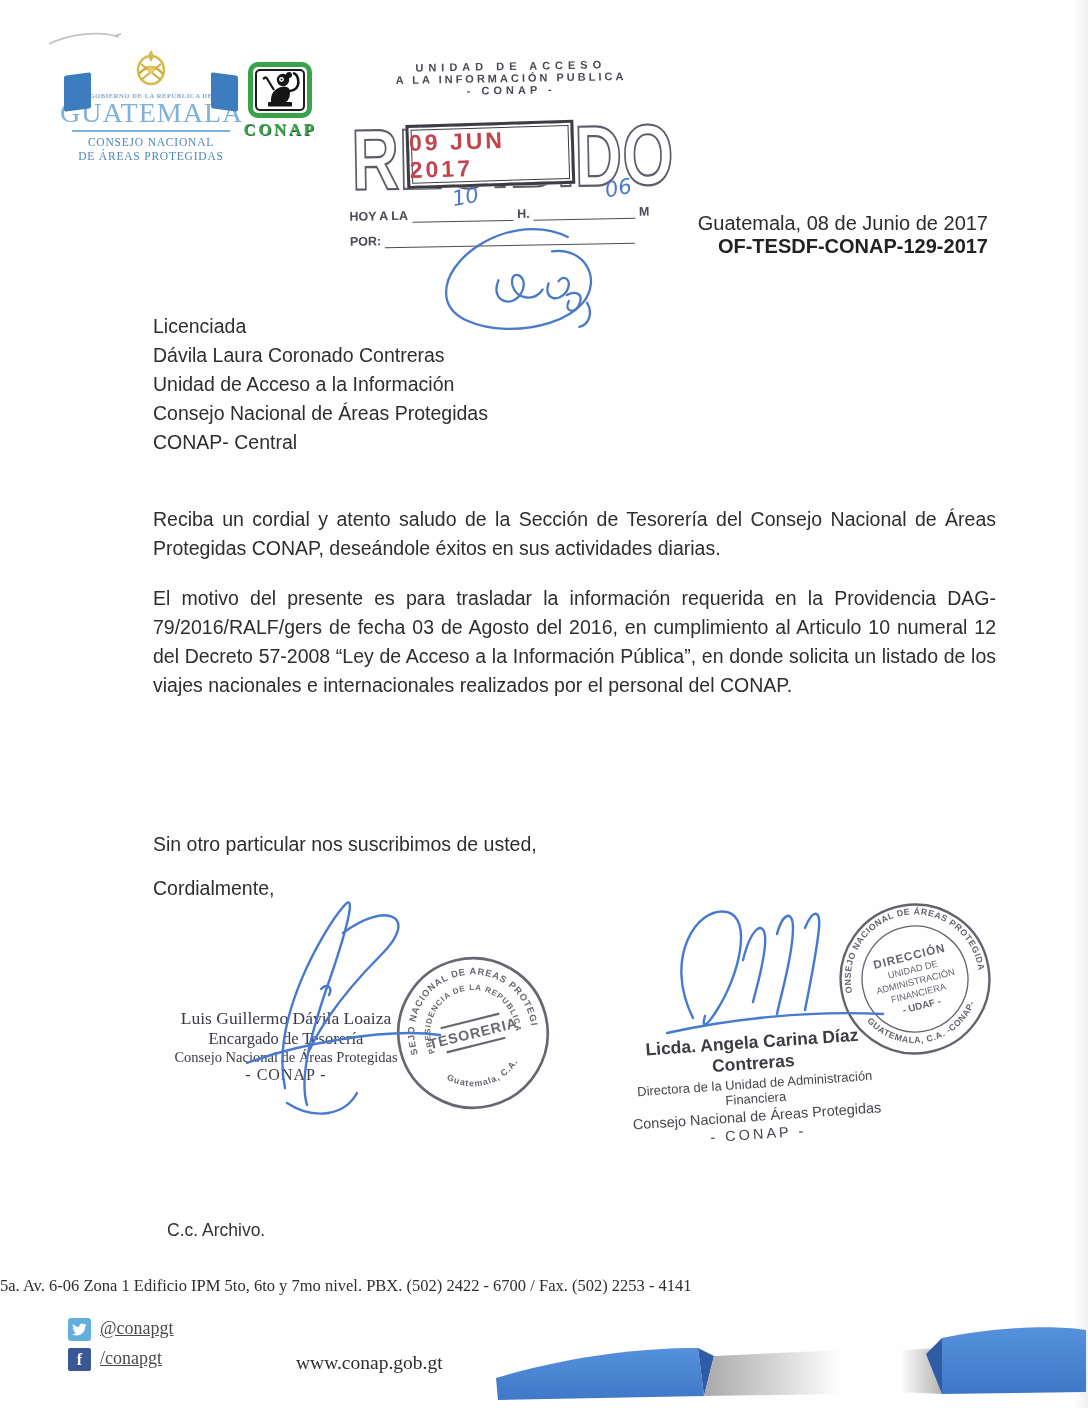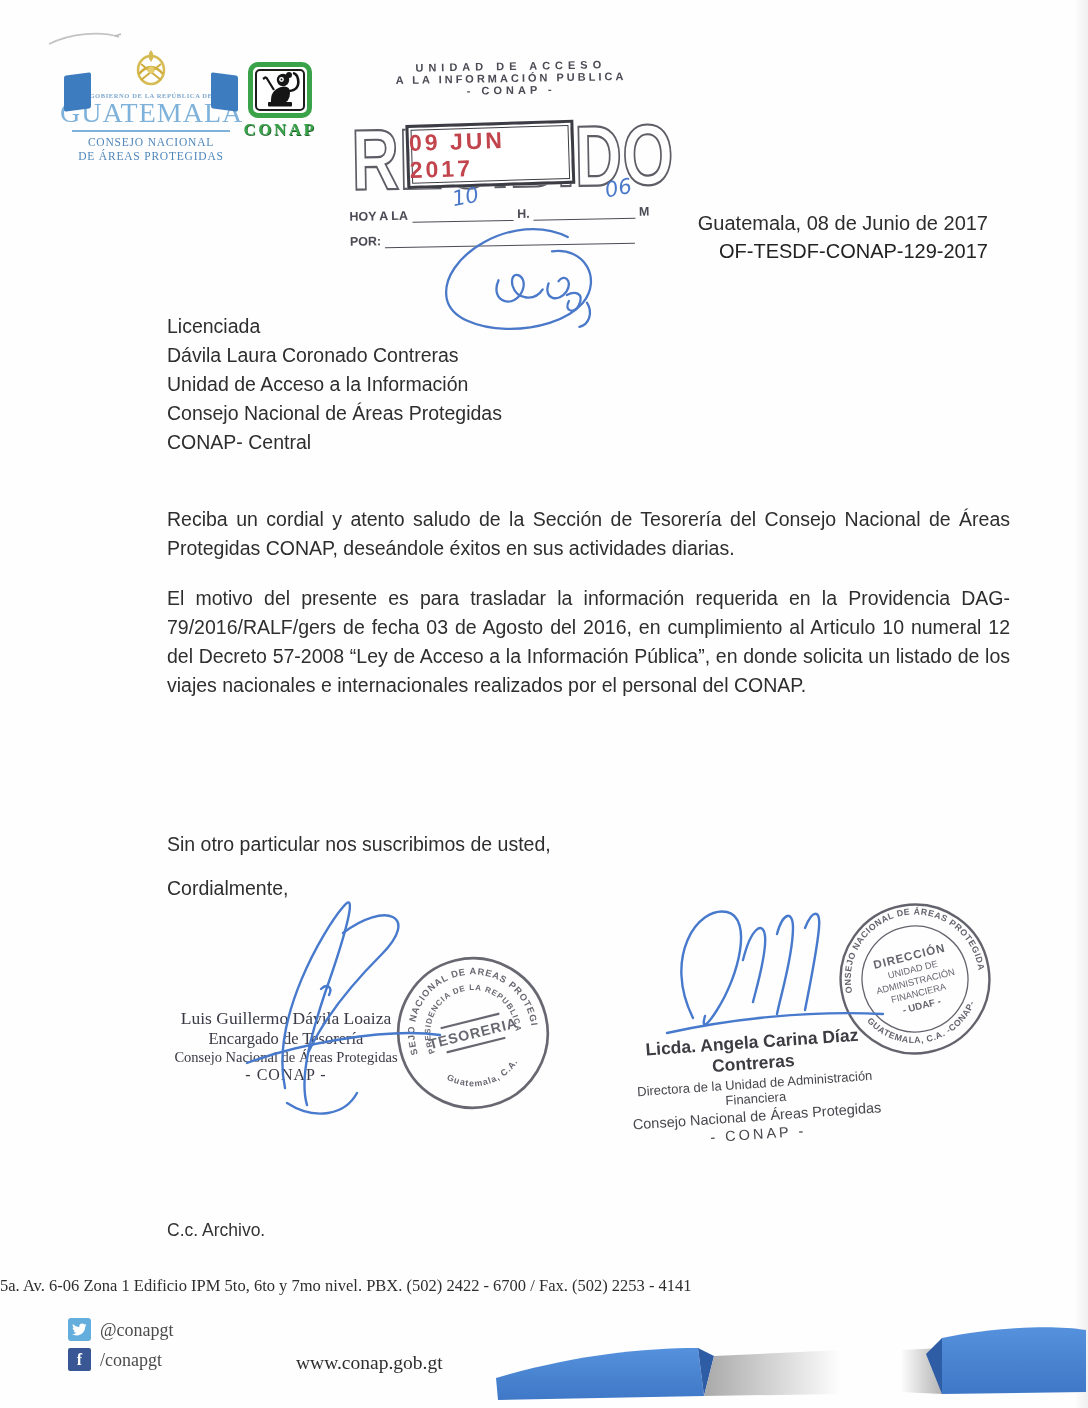--- a/index.html
+++ b/index.html
@@ -56,24 +56,24 @@
     align-items:flex-end; font-size:12.5px; font-weight:bold; }
   .hand { position:absolute; color:#4b79c9; font-size:21px; font-style:italic;
     font-family:"DejaVu Sans", sans-serif; transform:rotate(-10deg); z-index:4; }
   .hand-hour { left:105px; top:124px; }
   .hand-min  { left:258px; top:118px; }
   .sig-top { position:absolute; left:72px; top:158px; z-index:2; }
 
   
   .heading { position:absolute; left:600px; top:212px; width:388px; text-align:right; }
   .heading-date { font-size:20px; color:#2d2d2d; }
-  .heading-ref  { font-size:20px; font-weight:normal; color:#222; margin-top:5px; }
-
-  
-  .block { position:absolute; left:167px; width:843px; font-size:19.5px; line-height:29px; color:#2e2e2e; }
+  .heading-ref  { font-size:20px; font-weight:bold; color:#222; }
+
+  
+  .block { position:absolute; left:153px; width:843px; font-size:19.5px; line-height:29px; color:#2e2e2e; }
   .just { text-align:justify; }
 
   
   .sigL-ink { position:absolute; left:225px; top:893px; z-index:3; }
   .sigR-ink { position:absolute; left:655px; top:898px; z-index:3; }
   .seal { position:absolute; z-index:2; }
   .seal-tes { left:393px; top:953px; transform:rotate(-14deg); }
   .seal-udaf { left:836px; top:900px; transform:rotate(-10deg); }
   .nameL { position:absolute; left:138px; top:1008px; width:296px; text-align:center;
     font-family:"Liberation Serif", serif; color:#3a3a46; z-index:1; }
@@ -88,21 +88,21 @@
   .nameR .n3 { font-size:14.5px; margin-top:2px; }
   .nameR .n4 { font-size:14.5px; letter-spacing:3px; margin-top:2px; }
 
   .cc { position:absolute; left:167px; top:1220px; font-size:17.5px; color:#333; }
 
   
   .addr { position:absolute; left:0; top:1276px; width:100%; 
     font-family:"Liberation Serif", serif; font-size:16.5px; color:#2e2e2e; }
   .social { position:absolute; left:68px; top:1318px; font-family:"Liberation Serif", serif;
     font-size:18px; color:#4a4a4a; }
-  .social-row { display:flex; align-items:flex-end; margin-bottom:7px; }
+  .social-row { display:flex; align-items:flex-start; margin-bottom:7px;text-decoration:underline; }
   .ico { width:23px; height:23px; border-radius:3px; display:flex; align-items:center;
     justify-content:center; margin-right:9px; }
   .ico-tw { background:#64aede; }
   .ico-fb { background:#3a5795; border-radius:2px; font-family:"Liberation Serif", serif;
     color:#fff; font-weight:bold; font-size:16px; }
   .website { position:absolute; left:296px; top:1352px; font-family:"Liberation Serif", serif;
     font-size:19.5px; color:#2e2e2e; }
   .wave { position:absolute; left:490px; top:1322px; }
   .pen-mark { position:absolute; left:45px; top:28px; }
 </style>

